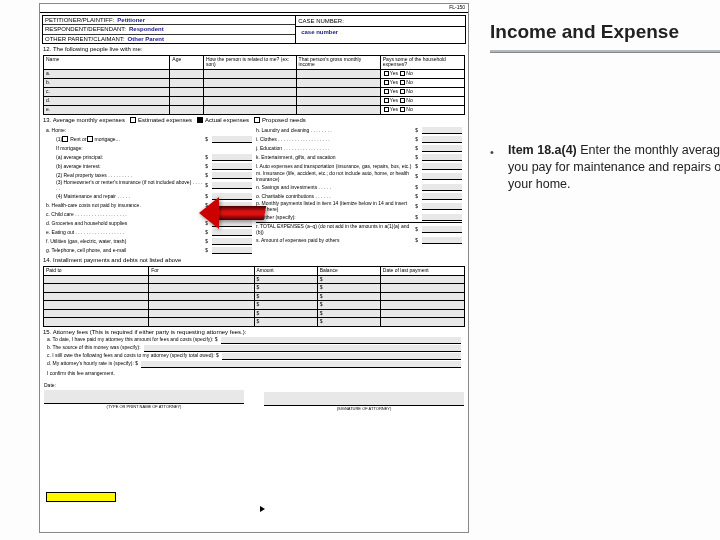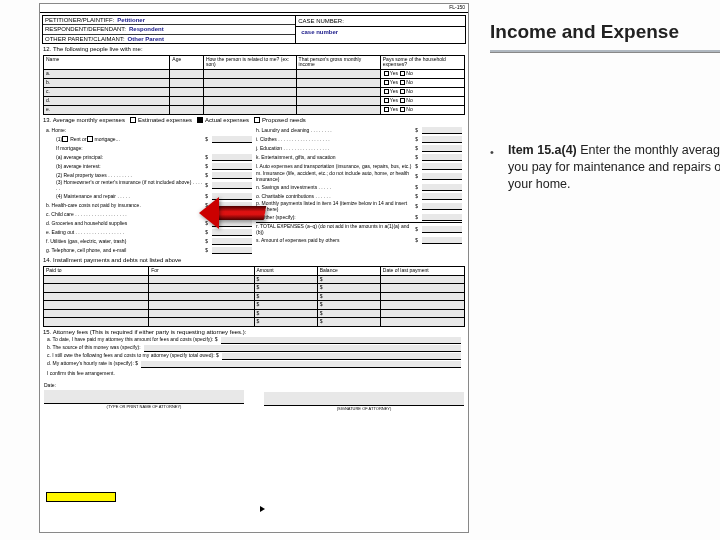--- a/index.html
+++ b/index.html
@@ -407,18 +407,18 @@
   </div>
 
   <div class="right-panel">
     <div class="slide-title">
       <span>Income and Expense</span><br>
     </div>
     <div class="title-underline"></div>
     <div class="bullet-row">
       <div class="bullet-mark">•</div>
       <div class="bullet-text">
-        <b>Item 15.a(4) </b><span>Enter the monthly average you pay for maintenance and repairs on your home.</span>
+        <b>Item 18.a(4) </b><span>Enter the monthly average you pay for maintenance and repairs on your home.</span>
       </div>
     </div>
   </div>
 
 </div>
 
 </body></html>

